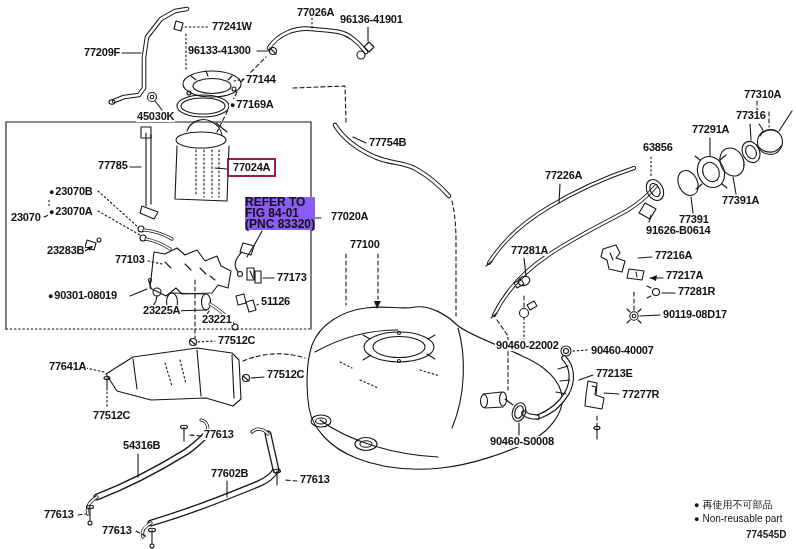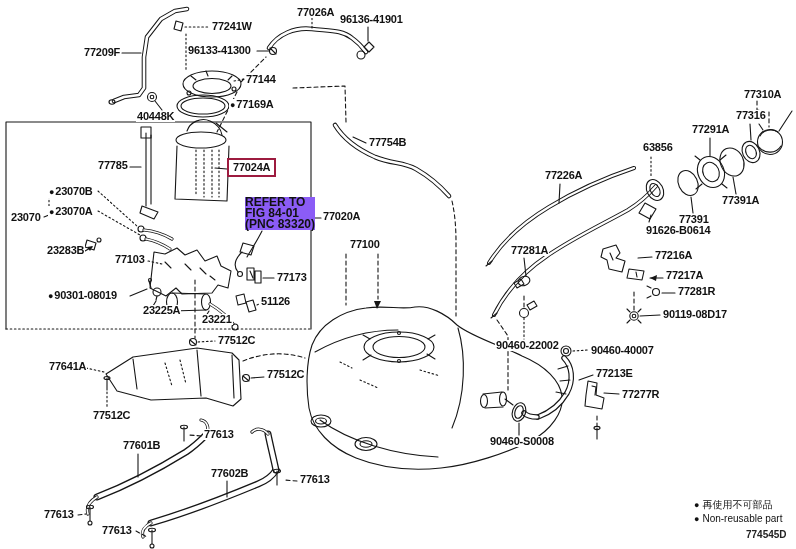--- a/index.html
+++ b/index.html
@@ -337,29 +337,29 @@
   </g>
 </svg>
 
   <div class="lbl" style="left:83px;top:47px">77209F</div>
   <div class="lbl" style="left:211px;top:21px">77241W</div>
   <div class="lbl" style="left:187px;top:45px">96133-41300</div>
   <div class="lbl" style="left:296px;top:7px">77026A</div>
   <div class="lbl" style="left:339px;top:14px">96136-41901</div>
   <div class="lbl" style="left:245px;top:74px">77144</div>
   <div class="lbl" style="left:229px;top:99px"><span class="dot">●</span><span>77169A</span></div>
-  <div class="lbl" style="left:136px;top:111px">40448K</div>
+  <div class="lbl" style="left:136px;top:111px">45030K</div>
   <div class="lbl" style="left:97px;top:160px">77785</div>
   <div class="lbl boxed" style="left:227px;top:158px">77024A</div>
   <div class="lbl" style="left:48px;top:186px"><span class="dot">●</span><span>23070B</span></div>
   <div class="lbl" style="left:48px;top:206px"><span class="dot">●</span><span>23070A</span></div>
   <div class="lbl" style="left:10px;top:212px">23070</div>
   <div class="lbl" style="left:46px;top:245px">23283B</div>
   <div class="lbl" style="left:114px;top:254px">77103</div>
-  <div class="lbl" style="left:322px;top:211px">77020A</div>
+  <div class="lbl" style="left:330px;top:211px">77020A</div>
   <div class="lbl" style="left:276px;top:272px">77173</div>
   <div class="lbl" style="left:47px;top:290px"><span class="dot">●</span><span>90301-08019</span></div>
   <div class="lbl" style="left:142px;top:305px">23225A</div>
   <div class="lbl" style="left:201px;top:314px">23221</div>
   <div class="lbl" style="left:260px;top:296px">51126</div>
   <div class="lbl" style="left:217px;top:335px">77512C</div>
   <div class="lbl" style="left:368px;top:137px">77754B</div>
   <div class="lbl" style="left:349px;top:239px">77100</div>
   <div class="lbl" style="left:544px;top:170px">77226A</div>
   <div class="lbl" style="left:510px;top:245px">77281A</div>
@@ -376,21 +376,21 @@
   <div class="lbl" style="left:662px;top:309px">90119-08D17</div>
   <div class="lbl" style="left:495px;top:340px">90460-22002</div>
   <div class="lbl" style="left:590px;top:345px">90460-40007</div>
   <div class="lbl" style="left:595px;top:368px">77213E</div>
   <div class="lbl" style="left:621px;top:389px">77277R</div>
   <div class="lbl" style="left:489px;top:436px">90460-S0008</div>
   <div class="lbl" style="left:48px;top:361px">77641A</div>
   <div class="lbl" style="left:266px;top:369px">77512C</div>
   <div class="lbl" style="left:92px;top:410px">77512C</div>
   <div class="lbl" style="left:203px;top:429px">77613</div>
-  <div class="lbl" style="left:122px;top:440px">77601B</div>
+  <div class="lbl" style="left:122px;top:440px">54316B</div>
   <div class="lbl" style="left:210px;top:468px">77602B</div>
   <div class="lbl" style="left:299px;top:474px">77613</div>
   <div class="lbl" style="left:43px;top:509px">77613</div>
   <div class="lbl" style="left:101px;top:525px">77613</div>
 
   <div class="note" style="left:245px;top:197px">
     <span>REFER TO</span>
     <span>FIG 84-01</span>
     <span>(PNC 83320)</span>
   </div>

